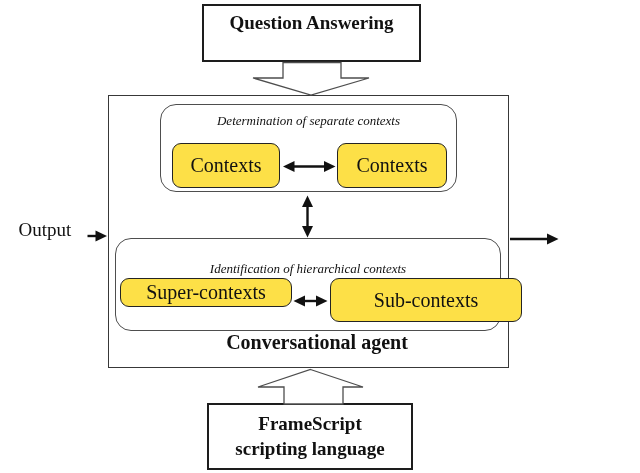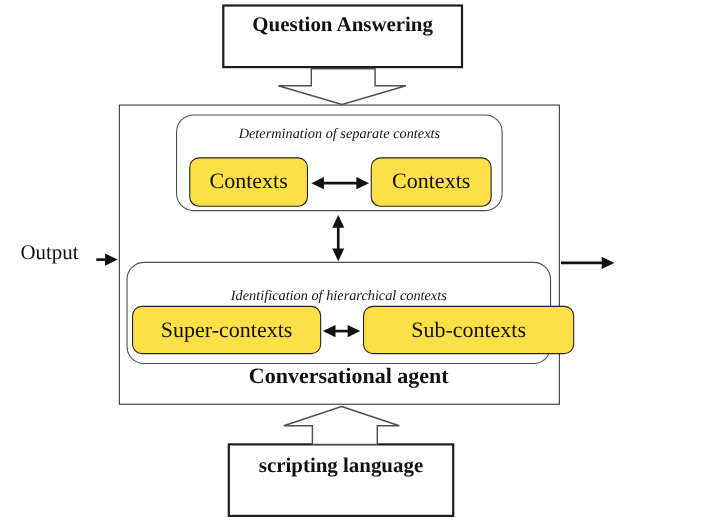--- a/index.html
+++ b/index.html
@@ -44,21 +44,21 @@
   .inner-box {
     border: 1.8px solid #242424;
     border-radius: 9px;
     background: #fde047;
     display: flex; align-items: center; justify-content: center;
     font-size: 20px;
     text-align: center;
   }
   .ctx-left  { left: 172px; top: 143px; width: 108px; height: 45px; }
   .ctx-right { left: 337px; top: 143px; width: 110px; height: 45px; }
-  .super-box { left: 120px; top: 278px; width: 172px; height: 44px; }
+  .super-box { left: 120px; top: 278px; width: 172px; height: 29px; }
   .sub-box   { left: 330px; top: 278px; width: 192px; height: 44px; }
   .agent-label {
     left: 108px; top: 331px; width: 401px;
     text-align: center; font-weight: bold; font-size: 20px; padding-left: 17px;
   }
   .side-label {
     font-size: 19px; line-height: 25px; text-align: center;
   }
   .input-label  { left: 0px;   top: 217px; width: 90px; }
   .output-label { left: 555px; top: 215px; width: 85px; }
@@ -93,20 +93,21 @@
   <div class="abs inner-box sub-box">Sub-contexts</div>
 
   <div class="abs agent-label">Conversational agent</div>
 
   <div class="abs side-label input-label">
     <div>Output</div>
   </div>
 
 
   <div class="abs box outer-box fs-box">
+    <div>FrameScript</div>
     <div>scripting language</div>
   </div>
 
   <svg class="overlay" viewBox="0 0 640 473">
 
     <polygon class="hollow" points="283,62.5 341,62.5 341,78 369,78 311,95 253,78 283,78"></polygon>
 
     <polygon class="hollow" points="310.5,369.5 363,387 343,387 343,404 284,404 284,387 258,387"></polygon>
 
     <g>

